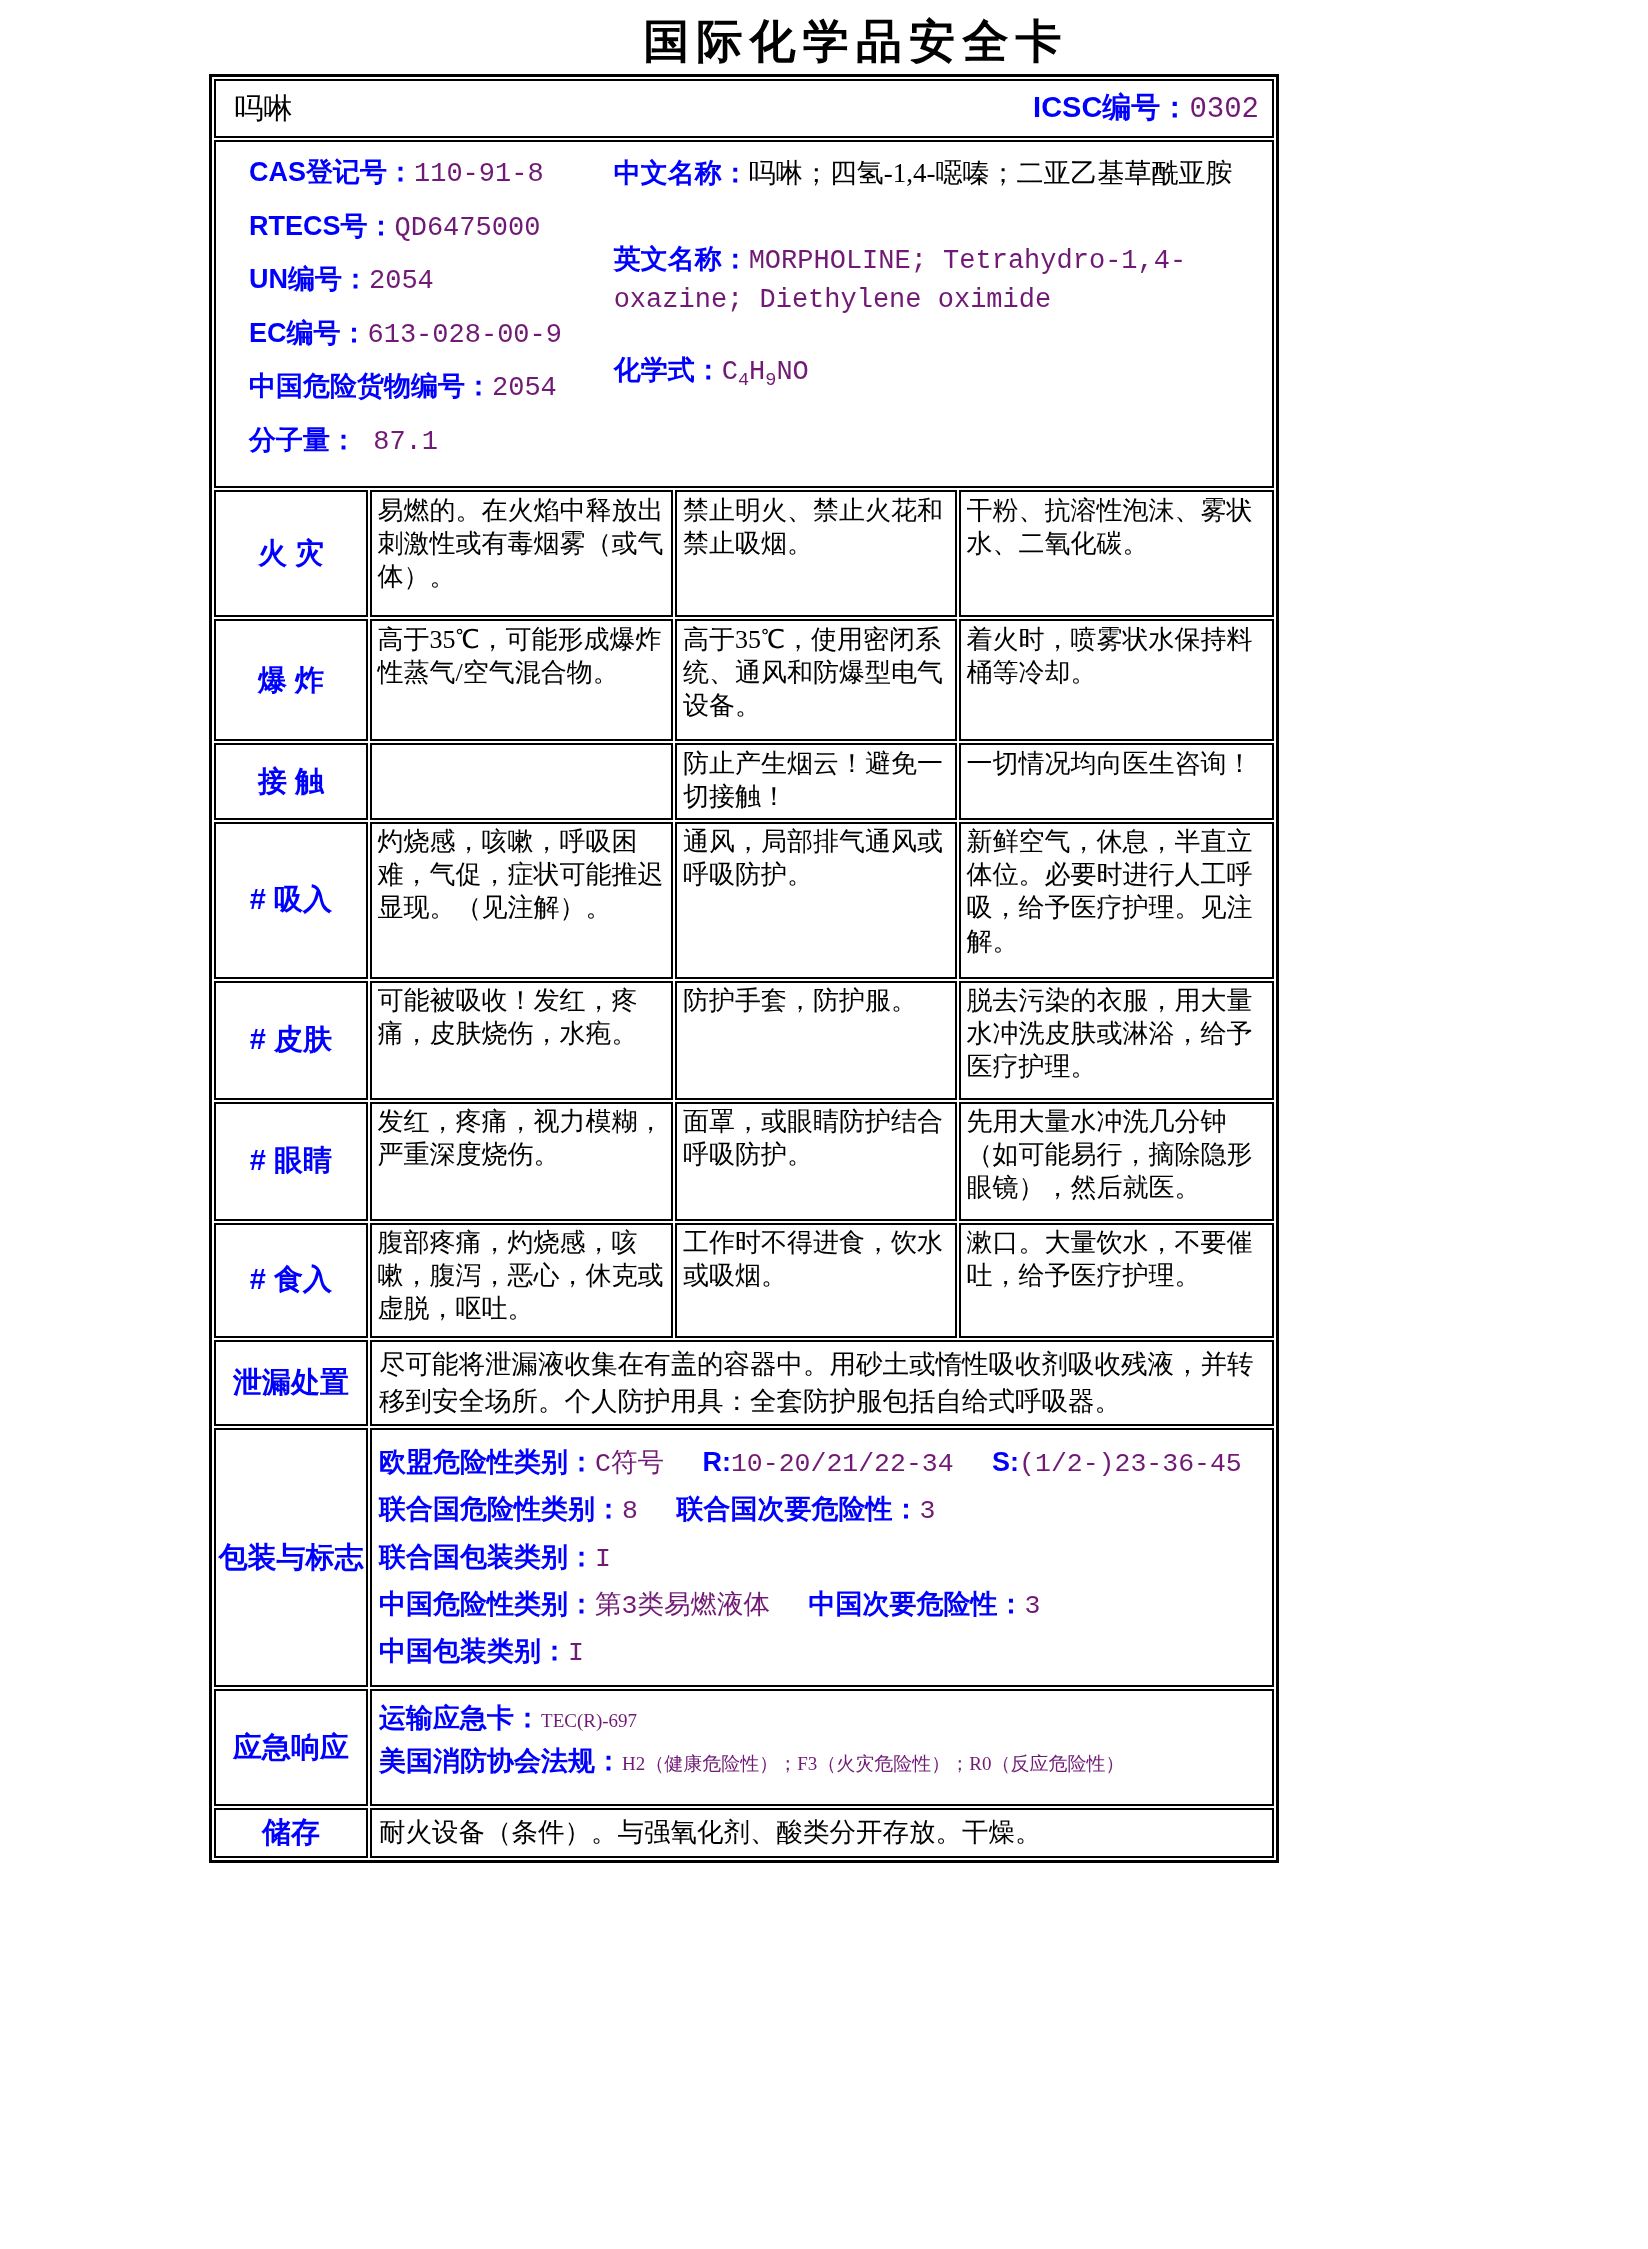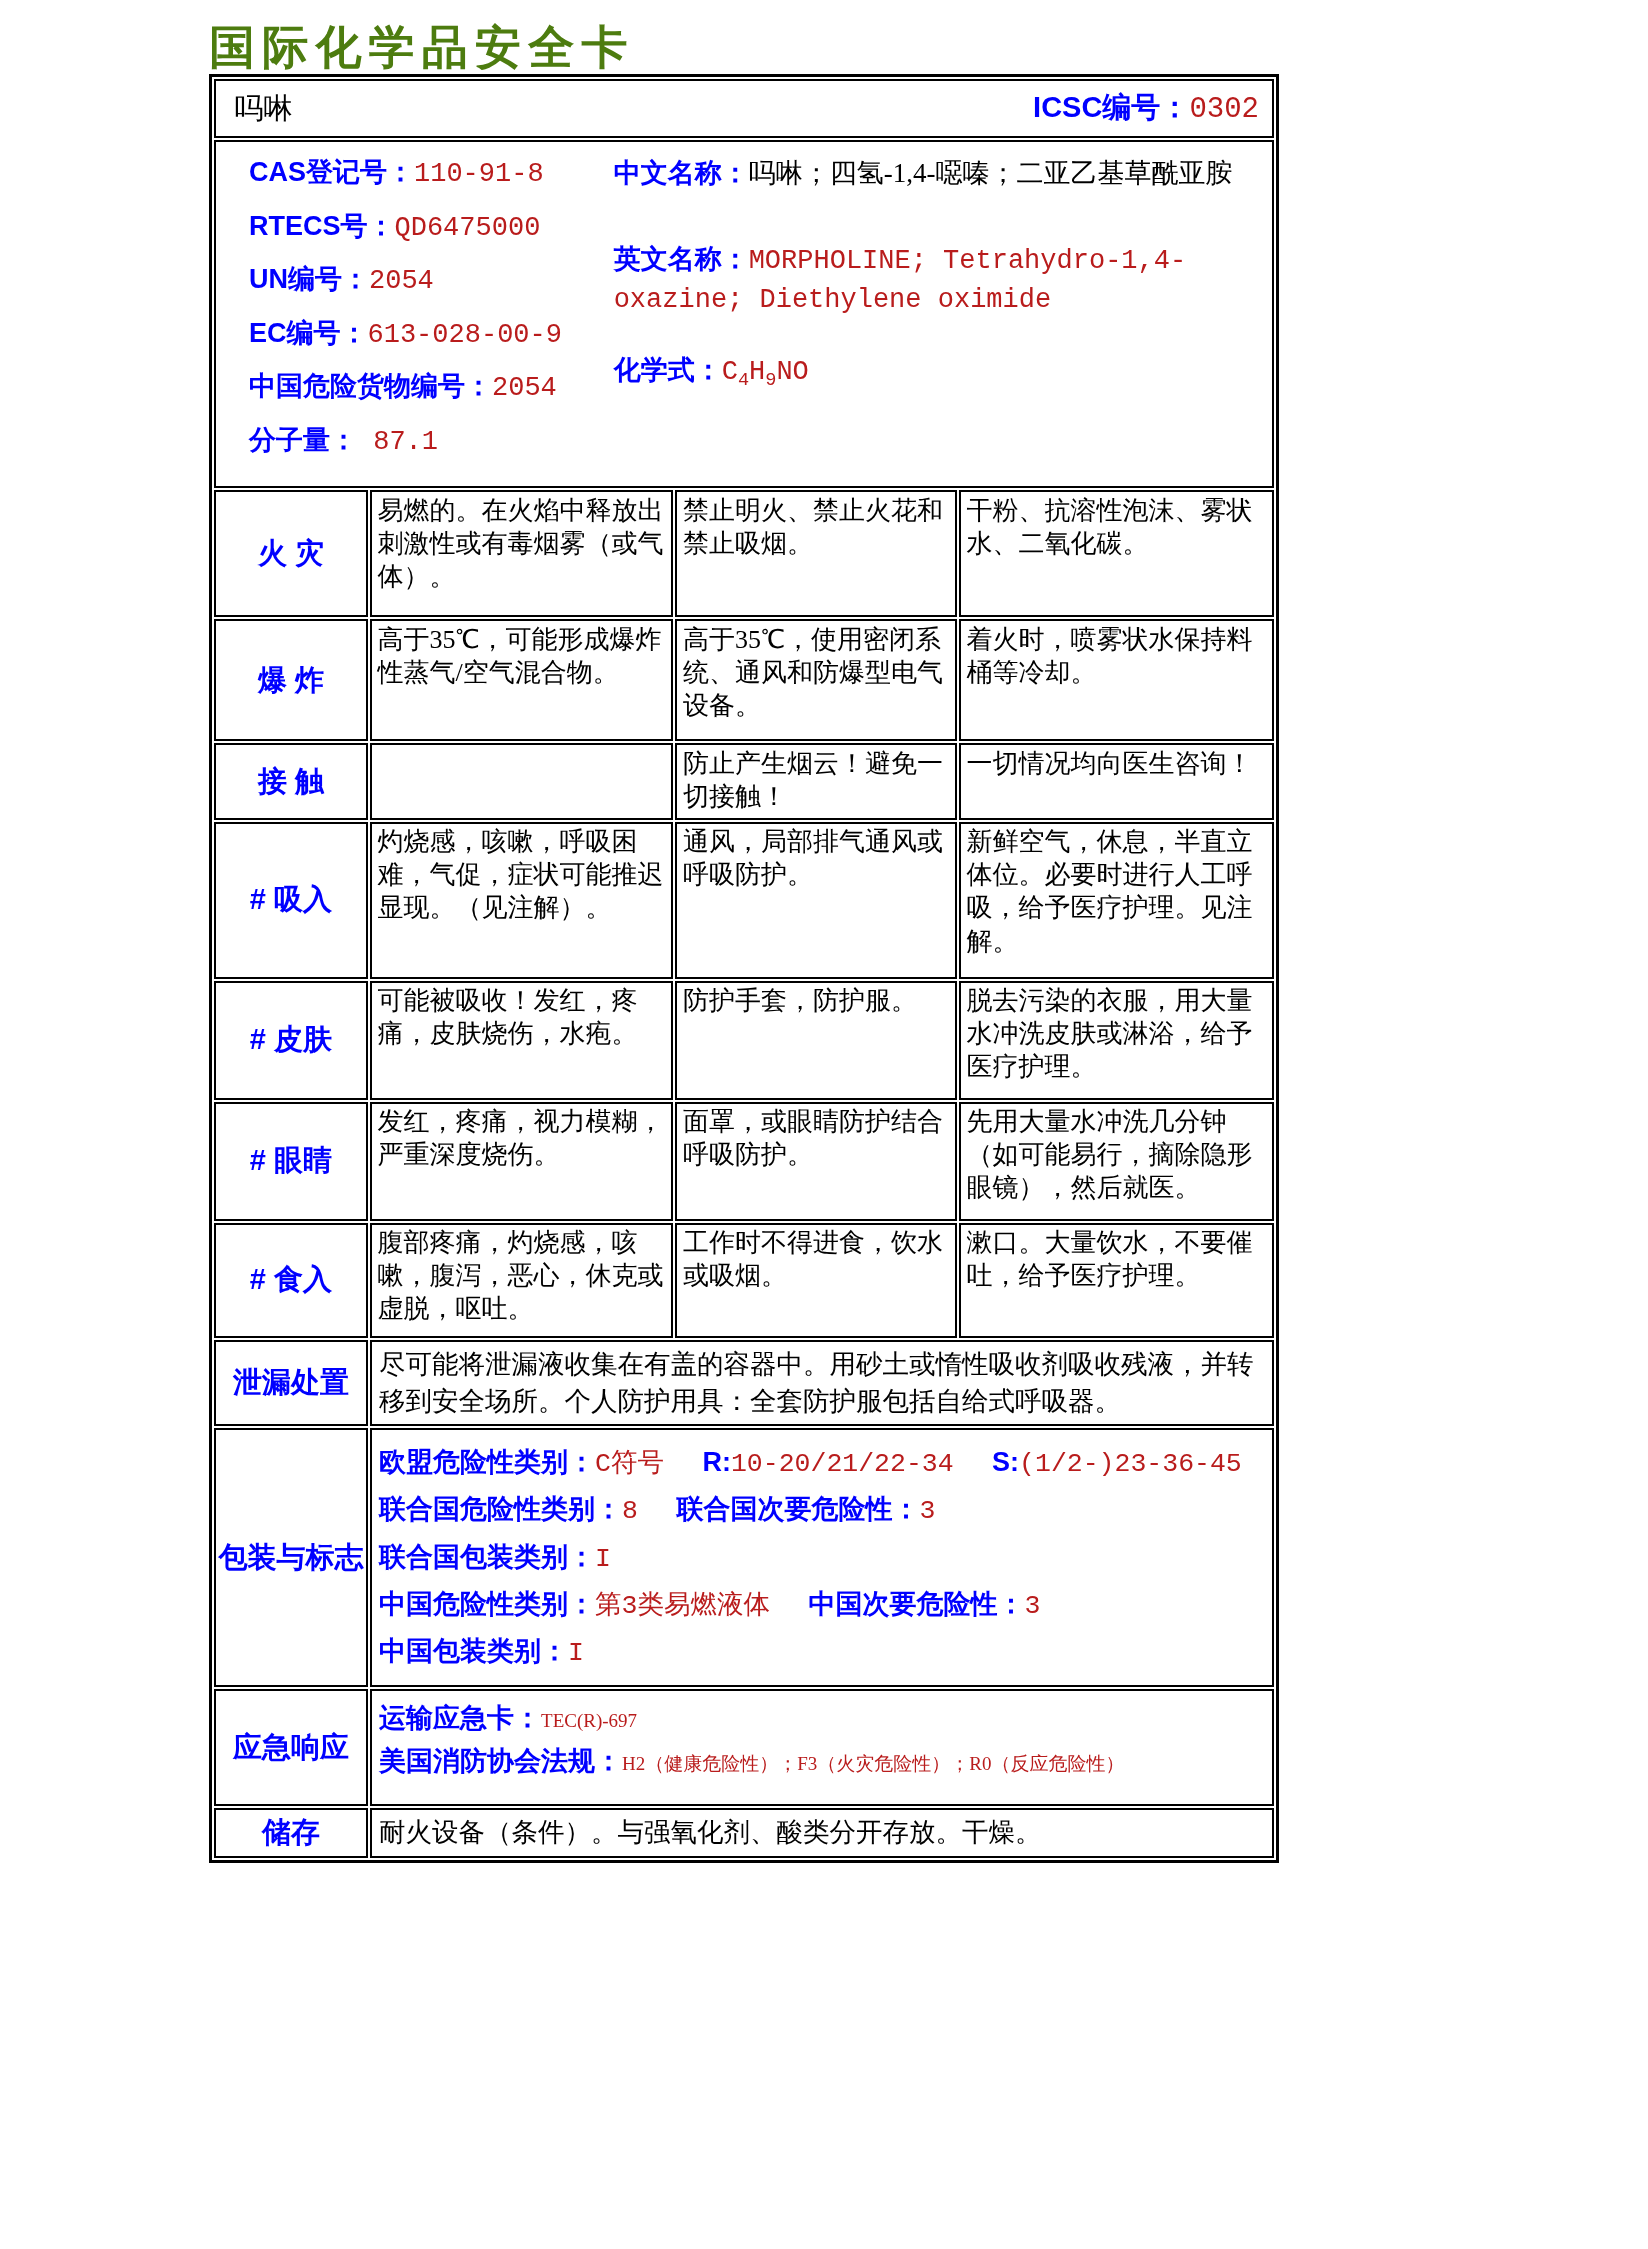--- a/index.html
+++ b/index.html
@@ -2,43 +2,43 @@
 <html style="font-size:11.5px"><head>
 <meta charset="utf-8">
 <style>
   * { margin:0; padding:0; box-sizing:border-box; }
   html,body { background:#ffffff; }
   body {
     width:1648px; height:2250px; position:relative;
     font-family:"Liberation Serif", serif; color:#000;
   }
   .page-title {
-    position:absolute; left:209px; top:17px; width:1294px;
-    color:#4d7c0f; font-weight:bold;
+    position:absolute; left:209px; top:11px; width:1294px;
+    text-align:center; color:#000000; font-weight:bold;
     font-size:46px; letter-spacing:7.2px;
     font-family:"DejaVu Serif", serif;
   }
   table.card {
     position:absolute; left:209px; top:74px; width:1070px;
     border-collapse:separate; border-spacing:2.1px;
     border:3.6px solid #000; background:#fff;
     table-layout:fixed;
   }
   td { border:2.1px solid #000; vertical-align:top; font-size:26px; line-height:1.28; overflow:hidden; }
   
   col.c1{width:14.6%;} col.c2{width:28.8%;} col.c3{width:26.7%;} col.c4{width:29.9%;}
   
   tr.h-a{height:59px;} tr.h-b{height:285px;} tr.h-hdr{height:89px;}
   tr.h-fire{height:127px;} tr.h-exp{height:122px;} tr.h-con{height:69px;}
   tr.h-inh{height:157px;} tr.h-skin{height:119px;} tr.h-eye{height:119px;}
   tr.h-ing{height:115px;} tr.h-spill{height:79px;} tr.h-pack{height:249px;}
   tr.h-emer{height:117px;} tr.h-stor{height:46px;}
 
   .blab { color:#0000ff; font-weight:bold; font-family:"Liberation Sans", sans-serif; }
-  .bval { color:#b91c1c; font-family:"Liberation Mono", monospace; }
+  .bval { color:#701a75; font-family:"Liberation Mono", monospace; }
 
   td.topbar { vertical-align:middle; padding:0 13px 0 18.6px; }
   .topbar-flex { display:flex; justify-content:space-between; align-items:center; font-size:29px; }
   .topbar-flex .substance { font-size:29px; }
   .topbar-flex .icsc .blab { font-size:29px; }
   .topbar-flex .icsc .bval { font-size:29px; }
 
   td.info-cell { padding:13px 10px 10px 33px;margin-top:36px; }
   .info-flex { display:flex; }
   .ids { width:36%; font-size:27px; }

